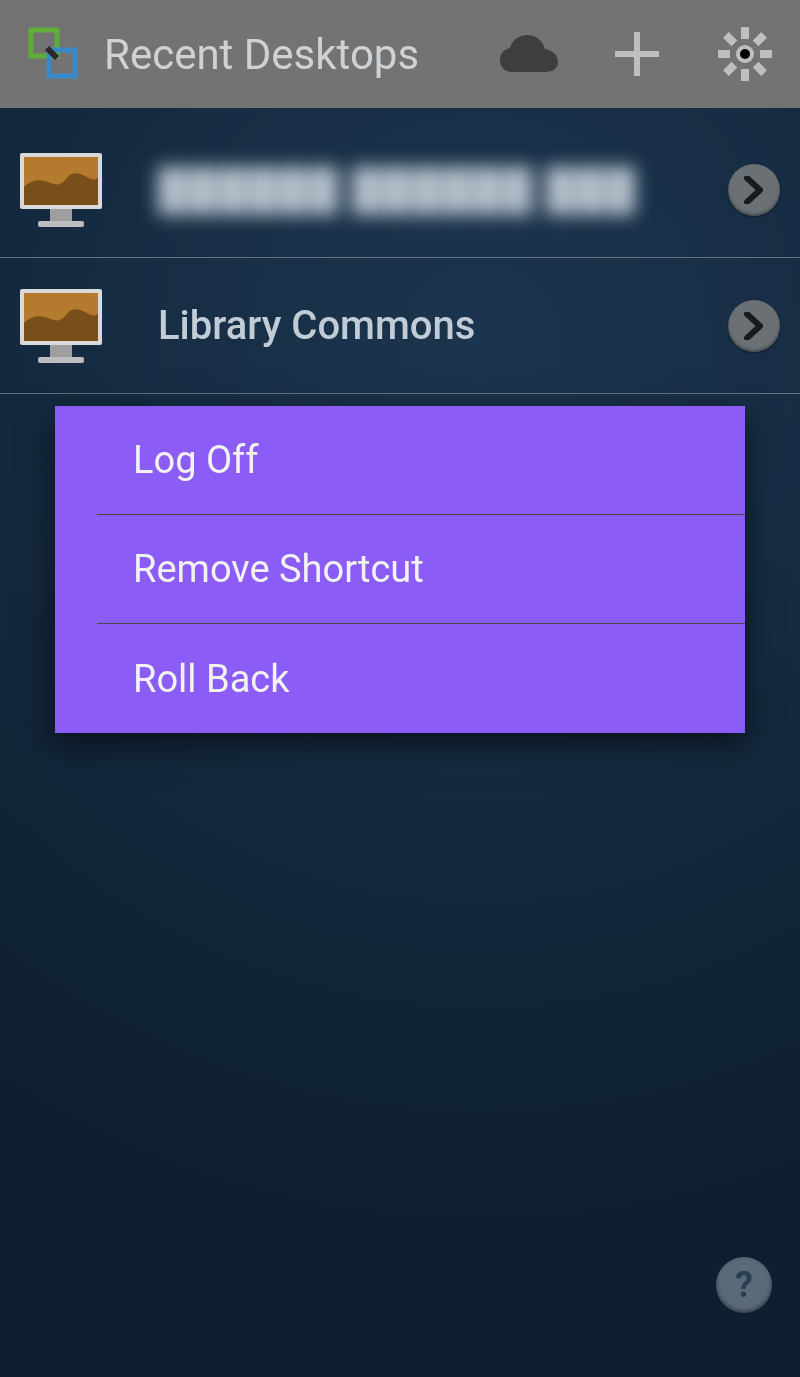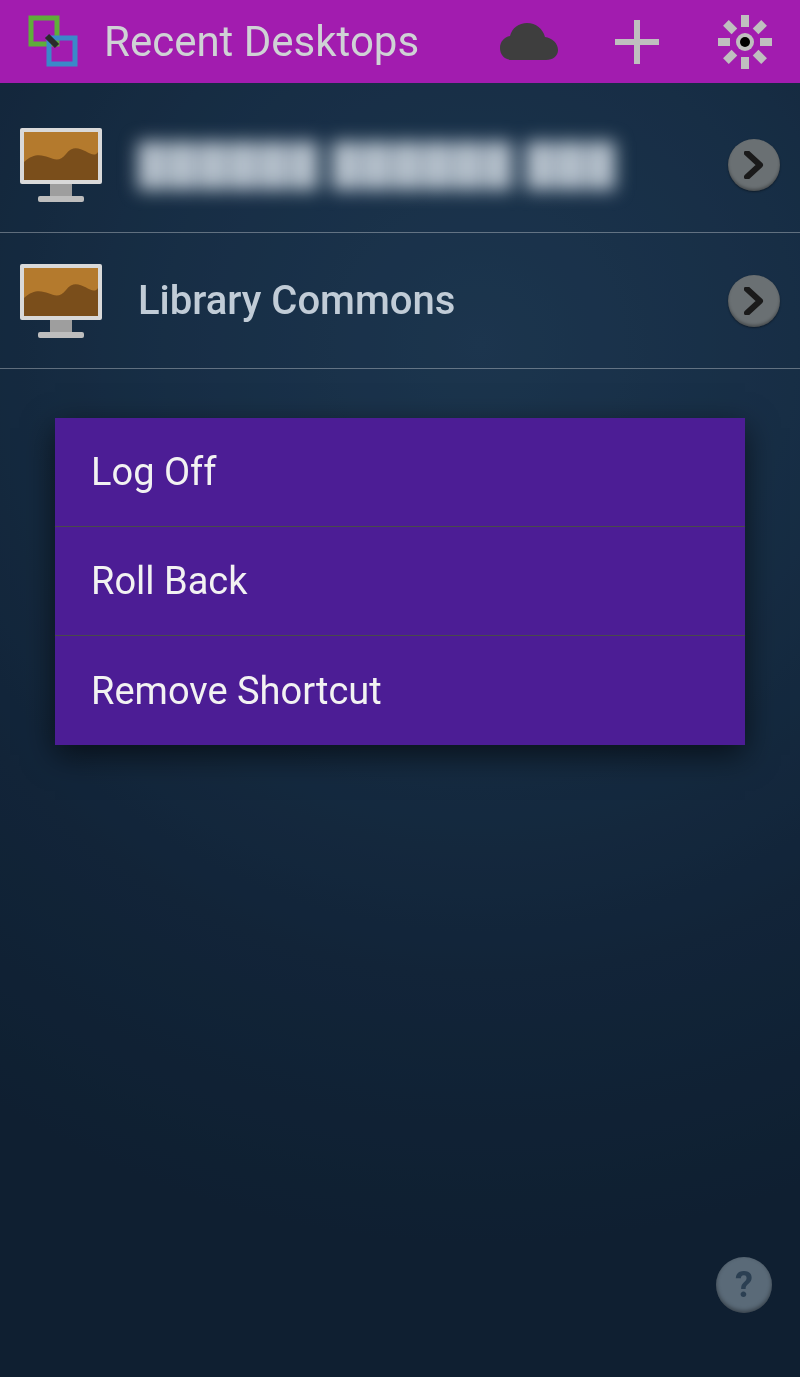--- a/index.html
+++ b/index.html
@@ -10,22 +10,22 @@
   }
   
   .dim {
     position:absolute; inset:0;
     background: rgba(0,0,0,0.35);
     pointer-events:none;
   }
 
   
   .action-bar {
-    height: 83px;
-    background: #a21caf;
+    height: 108px;
+    background: #737373;
     display:flex;
     align-items:center;
     padding: 0 10px 0 20px;
     gap: 18px;
     position: relative;
     z-index: 1;
   }
   .app-icon { width:66px; height:66px; display:flex; align-items:center; justify-content:center; }
   .app-title { color:#cfd2d5; font-size:42px; font-weight:400; flex:1; }
   .ab-btn { width:90px; height:108px; display:flex; align-items:center; justify-content:center; }
@@ -36,36 +36,37 @@
   .row {
     height:136px;
     display:flex;
     align-items:center;
     padding: 0 20px 0 14px;
     border-bottom:1px solid rgba(255,255,255,0.32);
     gap: 30px;
   }
   .row:first-child { border-top:1px solid rgba(255,255,255,0.32); margin-top:0; }
   .monitor { width:94px; height:94px; display:flex; align-items:center; justify-content:center; }
-  .row-label { flex:1; color:#c1ccd7; font-size:40px; font-weight:500; }
+  .row-label { flex:1; color:#c1ccd7; font-size:40px; font-weight:500;margin-left:20px; }
   .row-label.blur { filter: blur(9px); color:#b7c2cd; letter-spacing:2px; }
   .chev-btn {
     width:52px; height:52px; border-radius:50%;
     background:#6a7073;
     display:flex; align-items:center; justify-content:center;
     box-shadow: inset 0 -2px 3px rgba(0,0,0,.3), 0 1px 2px rgba(0,0,0,.4);
   }
 
   
   .menu {
     position:absolute;
-    left:55px; right:55px; top:418px;
-    background:#4c1d95;
+    left:55px; right:55px; top:406px;
+    background:#8b5cf6;
     z-index:5;
     box-shadow: 0 10px 30px rgba(0,0,0,.6);
+    padding-left: 42px;
   }
   .menu-item {
     height:109px;
     display:flex; align-items:center;
     padding:0 36px;
     color:#f2f2f2; font-size:38px; font-weight:400;
     border-bottom:1px solid #4a4a4a;
   }
   .menu-item:last-child { border-bottom:none; }
 
@@ -163,19 +164,19 @@
         <path d="M3 2 L16 14 L3 26" fill="none" stroke="#1a1a1a" stroke-width="6" stroke-linecap="round" stroke-linejoin="round"></path>
       </svg>
     </div>
   </div>
 </div>
 
 <div class="dim"></div>
 
 <div class="menu">
   <div class="menu-item">Log Off</div>
+  <div class="menu-item">Remove Shortcut</div>
   <div class="menu-item">Roll Back</div>
-  <div class="menu-item">Remove Shortcut</div>
 </div>
 
 <div class="help-btn">
   <span>?</span>
 </div>
 
 </body></html>

